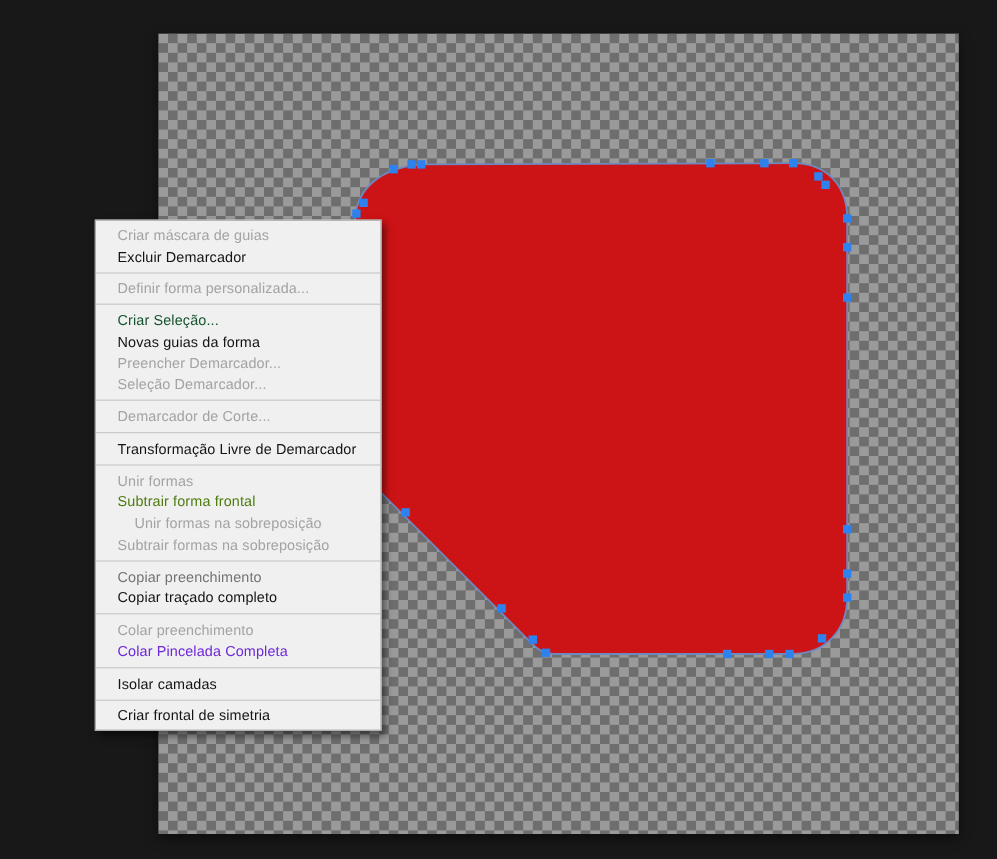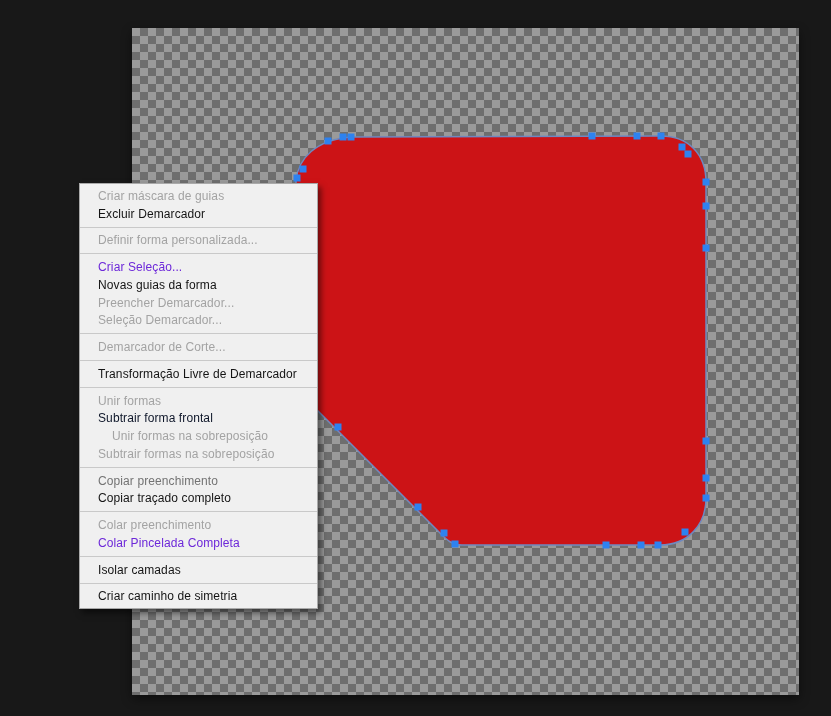--- a/index.html
+++ b/index.html
@@ -80,36 +80,36 @@
     <rect x="414.5" y="503.5" width="7" height="7" fill="#2e82f0"></rect>
     <rect x="334.5" y="423.5" width="7" height="7" fill="#2e82f0"></rect>
   </svg>
 
 <div id="context-menu" style="left: 79px; top: 183px; width: 239px; background: rgb(240, 240, 240); border-color: rgb(169, 169, 169);">
     <div class="menu-item" style="color: rgb(163, 163, 163);">Criar máscara de guias</div>
     <div class="menu-item" style="color: rgb(20, 20, 20);">Excluir Demarcador</div>
     <div class="menu-sep" style="border-top-color: rgb(201, 201, 201);"></div>
     <div class="menu-item" style="color: rgb(163, 163, 163);">Definir forma personalizada...</div>
     <div class="menu-sep" style="border-top-color: rgb(201, 201, 201);"></div>
-    <div class="menu-item" style="color: #6d28d9;">Criar Seleção...</div>
+    <div class="menu-item" style="color: #14532d;">Criar Seleção...</div>
     <div class="menu-item" style="color: rgb(20, 20, 20);">Novas guias da forma</div>
     <div class="menu-item" style="color: rgb(163, 163, 163);">Preencher Demarcador...</div>
     <div class="menu-item" style="color: rgb(163, 163, 163);">Seleção Demarcador...</div>
     <div class="menu-sep" style="border-top-color: rgb(201, 201, 201);"></div>
     <div class="menu-item" style="color: rgb(163, 163, 163);">Demarcador de Corte...</div>
     <div class="menu-sep" style="border-top-color: rgb(201, 201, 201);"></div>
     <div class="menu-item" style="color: rgb(20, 20, 20);">Transformação Livre de Demarcador</div>
     <div class="menu-sep" style="border-top-color: rgb(201, 201, 201);"></div>
     <div class="menu-item" style="color: rgb(163, 163, 163);">Unir formas</div>
-    <div class="menu-item" style="color: #0f172a;">Subtrair forma frontal</div>
+    <div class="menu-item" style="color: #4d7c0f;">Subtrair forma frontal</div>
     <div class="menu-item" style="color: rgb(163, 163, 163); padding-left: 32px;">Unir formas na sobreposição</div>
     <div class="menu-item" style="color: rgb(163, 163, 163);">Subtrair formas na sobreposição</div>
     <div class="menu-sep" style="border-top-color: rgb(201, 201, 201);"></div>
     <div class="menu-item" style="color: #737373;">Copiar preenchimento</div>
     <div class="menu-item" style="color: rgb(20, 20, 20);">Copiar traçado completo</div>
     <div class="menu-sep" style="border-top-color: rgb(201, 201, 201);"></div>
     <div class="menu-item" style="color: rgb(163, 163, 163);">Colar preenchimento</div>
     <div class="menu-item" style="color: #6d28d9;">Colar Pincelada Completa</div>
     <div class="menu-sep" style="border-top-color: rgb(201, 201, 201);"></div>
     <div class="menu-item" style="color: rgb(20, 20, 20);">Isolar camadas</div>
     <div class="menu-sep" style="border-top-color: rgb(201, 201, 201);"></div>
-    <div class="menu-item" style="color: rgb(20, 20, 20);">Criar caminho de simetria</div>
+    <div class="menu-item" style="color: rgb(20, 20, 20);">Criar frontal de simetria</div>
   </div>
 
 </body></html>

